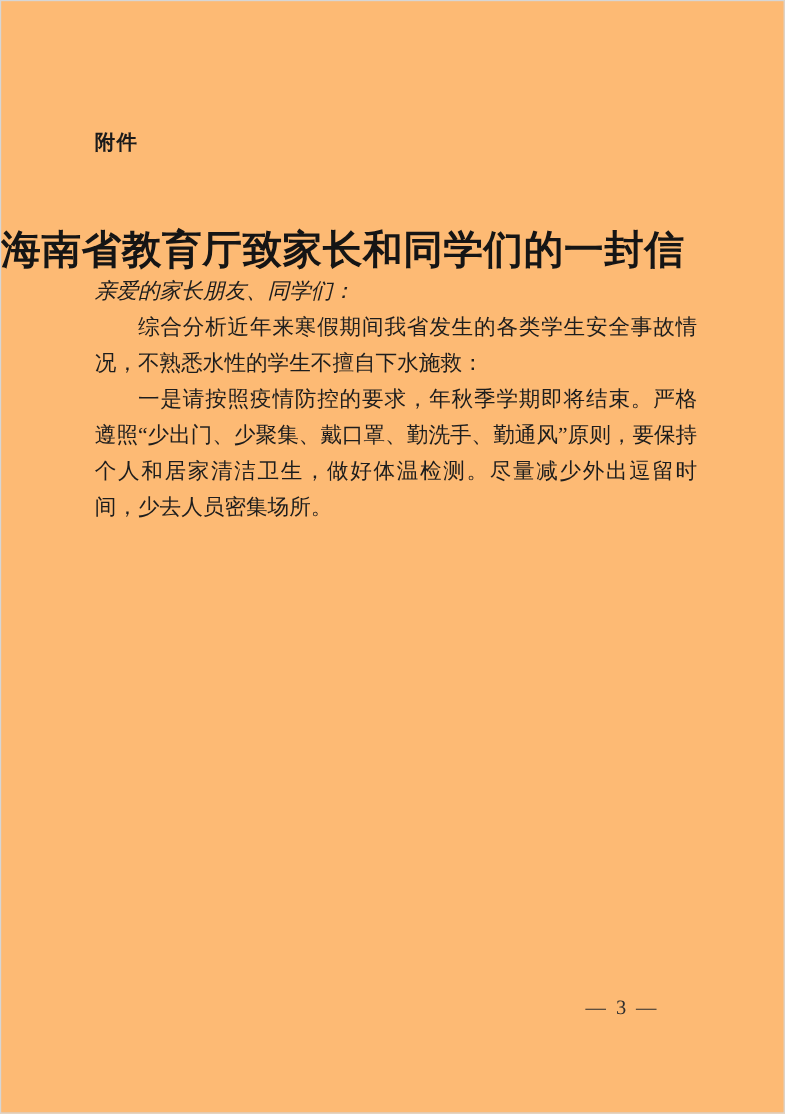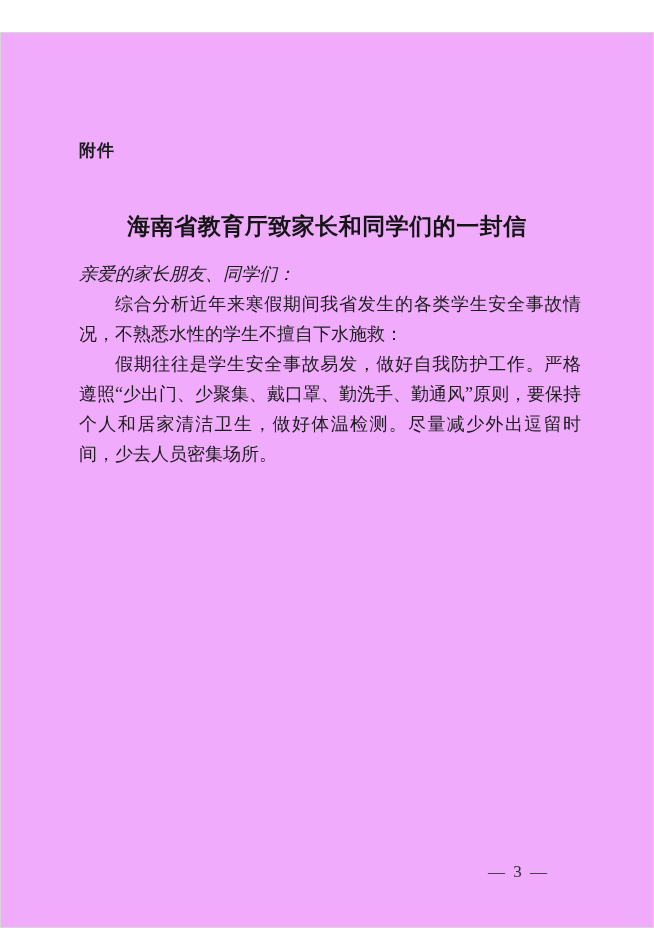--- a/index.html
+++ b/index.html
@@ -10,44 +10,43 @@
   body {
     width: 654px;
     height: 928px;
     position: relative;
     overflow: hidden;
     font-family: "Liberation Serif", serif;
   }
   .page {
     position: absolute;
     inset: 0;
-    background: #f0abfc;
+    background: #fdba74;
     border: 1px solid #d6d6d6;
     box-sizing: border-box;
-    margin-top: 32px;
   }
   .attachment-label {
     position: absolute;
     left: 78px;
     top: 106px;
     font-family: "Liberation Sans", sans-serif;
     font-weight: 700;
     font-size: 17px;
     color: #1b1b1b;
     letter-spacing: 1px;
   }
   .doc-title {
     position: absolute;
     left: 0;
     top: 163px;
     width: 100%;
-    text-align: center;
+    text-align: left;
     font-family: Liberation Serif, serif;
     font-weight: 700;
-    font-size: 23px;
+    font-size: 33px;
     color: #151515;
     letter-spacing: 0.5px;
   }
   .letter-body {
     position: absolute;
     left: 78px;
     top: 226px;
     width: 502px;
     font-size: 18px;
     line-height: 30px;
@@ -79,18 +78,18 @@
 
 <div class="page">
 
   <div class="attachment-label">附件</div>
 
   <h1 class="doc-title">海南省教育厅致家长和同学们的一封信</h1>
 
   <div class="letter-body">
     <p class="salutation">亲爱的家长朋友、同学们：</p>
     <p>综合分析近年来寒假期间我省发生的各类学生安全事故情况，不熟悉水性的学生不擅自下水施救：</p>
-    <p>假期往往是学生安全事故易发，做好自我防护工作。严格遵照“少出门、少聚集、戴口罩、勤洗手、勤通风”原则，要保持个人和居家清洁卫生，做好体温检测。尽量减少外出逗留时间，少去人员密集场所。</p>
+    <p>一是请按照疫情防控的要求，年秋季学期即将结束。严格遵照“少出门、少聚集、戴口罩、勤洗手、勤通风”原则，要保持个人和居家清洁卫生，做好体温检测。尽量减少外出逗留时间，少去人员密集场所。</p>
   </div>
 
   <div class="page-number">— 3 —</div>
 
 </div>
 
 </body></html>

